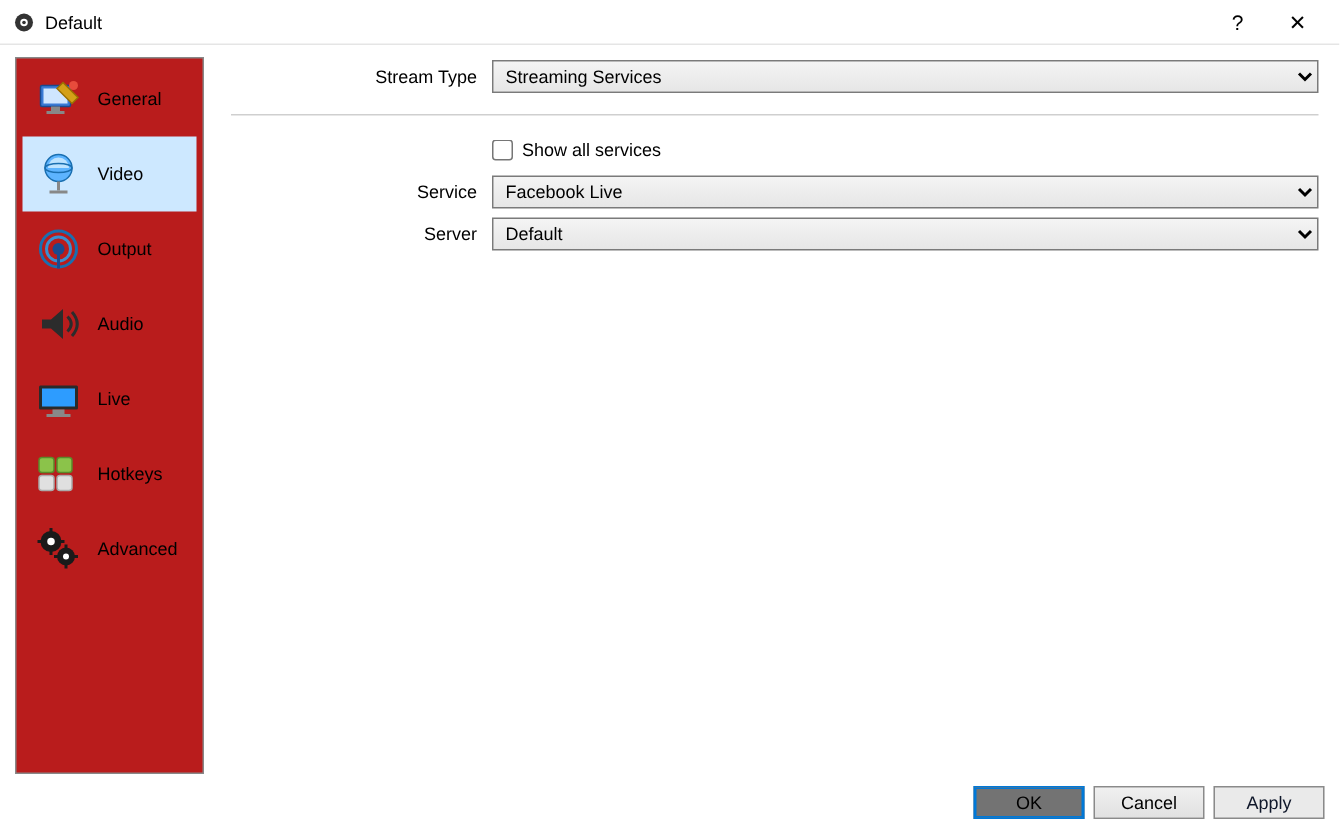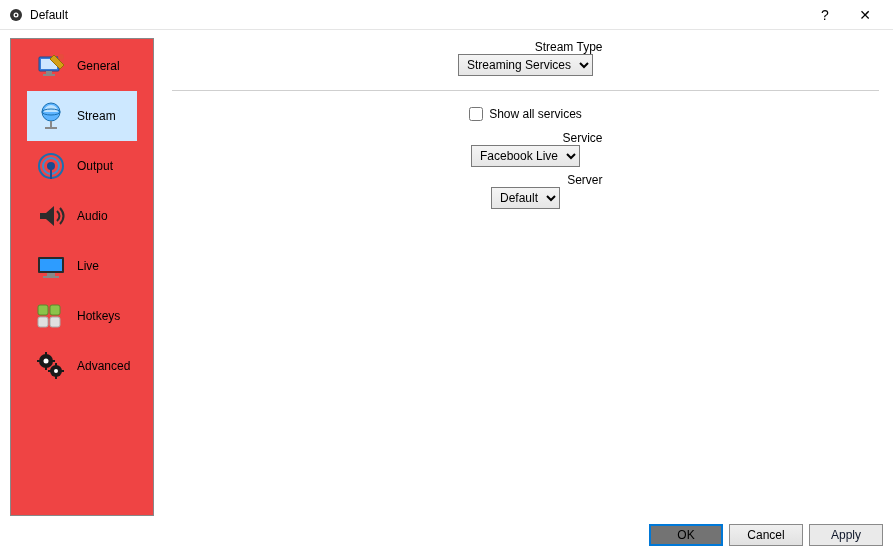--- a/index.html
+++ b/index.html
@@ -30,24 +30,24 @@
     width: 40px; height: 30px;
     display: flex; align-items: center; justify-content: center;
     font-size: 14px;
   }
   .content {
     display: flex;
     padding: 8px 10px 4px 10px;
     height: 490px;
   }
   .sidebar {
-    width: 144px;
+    width: 126px;
     border: 1px solid #888;
-    background: #ef4444;
-    padding: 2px 16px;
+    background: #b91c1c;
+    padding: 2px 4px;
   }
   .side-item {
     display: flex;
     align-items: center;
     height: 50px;
     padding: 0 6px;
     gap: 8px;
     cursor: default;
   }
   .side-item.selected {
@@ -60,21 +60,20 @@
   .side-label { font-size: 12px; }
 
   .form-area {
     flex: 1;
     padding: 2px 4px 0 18px;
   }
   .row {
     display: flex;
     align-items: center;
     margin-bottom: 6px;
-    flex-direction: column;
   }
   .row.first { margin-bottom: 14px; }
   .lbl {
     width: 174px;
     text-align: right;
     padding-right: 10px;
     font-size: 12px;
   }
   .ctrl { flex: 1; display: flex; gap: 8px; align-items: center; }
   select.combo {
@@ -171,21 +170,21 @@
     <div class="side-item selected">
       <span class="side-icon">
         <svg width="34" height="34" viewBox="0 0 34 34">
           <circle cx="17" cy="13" r="9" fill="#5db4ff" stroke="#1a6fb0"></circle>
           <path d="M10 13 a7 7 0 0 1 14 0" fill="#bde3ff"></path>
           <ellipse cx="17" cy="13" rx="9" ry="3" fill="none" stroke="#1a6fb0"></ellipse>
           <rect x="16" y="22" width="2" height="6" fill="#888"></rect>
           <rect x="11" y="28" width="12" height="2" fill="#888"></rect>
         </svg>
       </span>
-      <span class="side-label">Stream</span>
+      <span class="side-label">Video</span>
     </div>
 
     <div class="side-item">
       <span class="side-icon">
         <svg width="34" height="34" viewBox="0 0 34 34">
           <circle cx="17" cy="17" r="12" fill="none" stroke="#1a6fb0" stroke-width="2"></circle>
           <circle cx="17" cy="17" r="8" fill="none" stroke="#3a8fd0" stroke-width="2"></circle>
           <circle cx="17" cy="17" r="4" fill="#1a4a90"></circle>
           <rect x="16" y="17" width="2" height="13" fill="#1a4a90"></rect>
         </svg>

